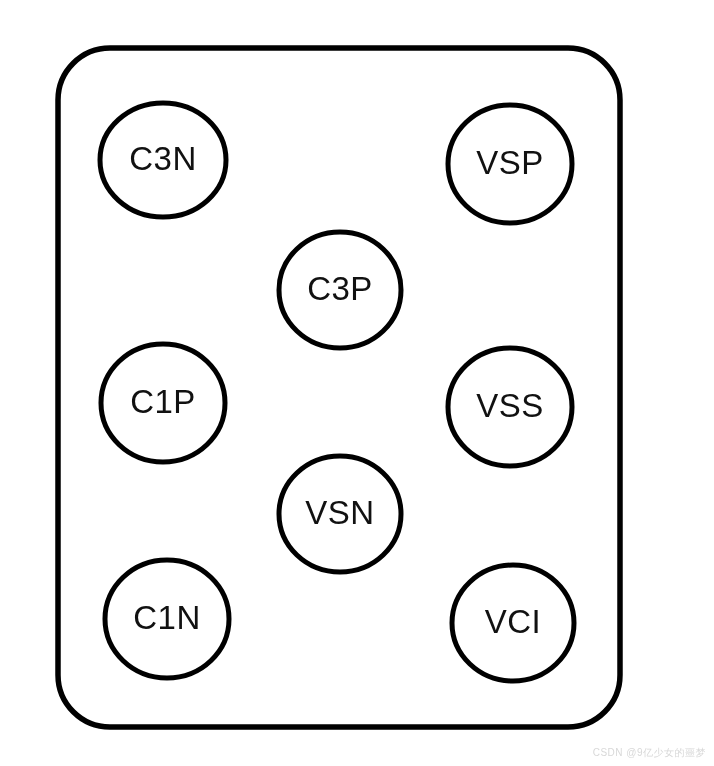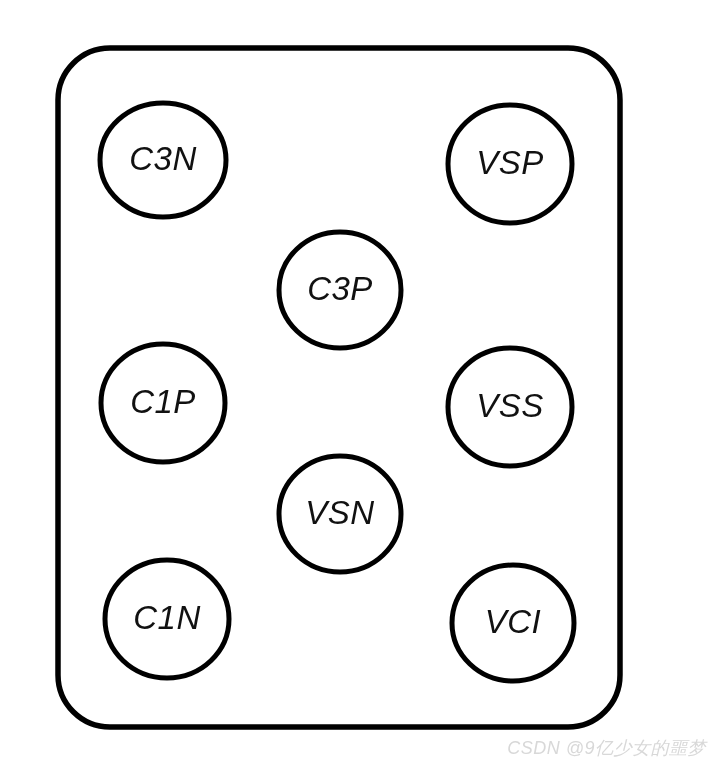--- a/index.html
+++ b/index.html
@@ -13,21 +13,20 @@
     position: relative;
     overflow: hidden;
     font-family: "Liberation Sans", sans-serif;
   }
   #diagram-root {
     position: absolute;
     left: 0;
     top: 0;
     width: 714px;
     height: 766px;
-    font-style: italic;
   }
   svg#pin-diagram {
     display: block;
     width: 714px;
     height: 766px;
   }
   .package-outline {
     fill: #ffffff;
     stroke: #000000;
     stroke-width: 5.5;
@@ -43,21 +42,21 @@
     fill: #111111;
     text-anchor: middle;
     dominant-baseline: middle;
     letter-spacing: 0.5px;
   }
   .watermark {
     position: absolute;
     right: 8px;
     bottom: 6px;
     font-family: "Liberation Sans", sans-serif;
-    font-size: 18px;
+    font-size: 10px;
     color: #d8d8d8;
     white-space: nowrap;
     letter-spacing: 0.5px;
     user-select: none;
   }
 </style>
 </head>
 <body>
 
 <div id="diagram-root">

